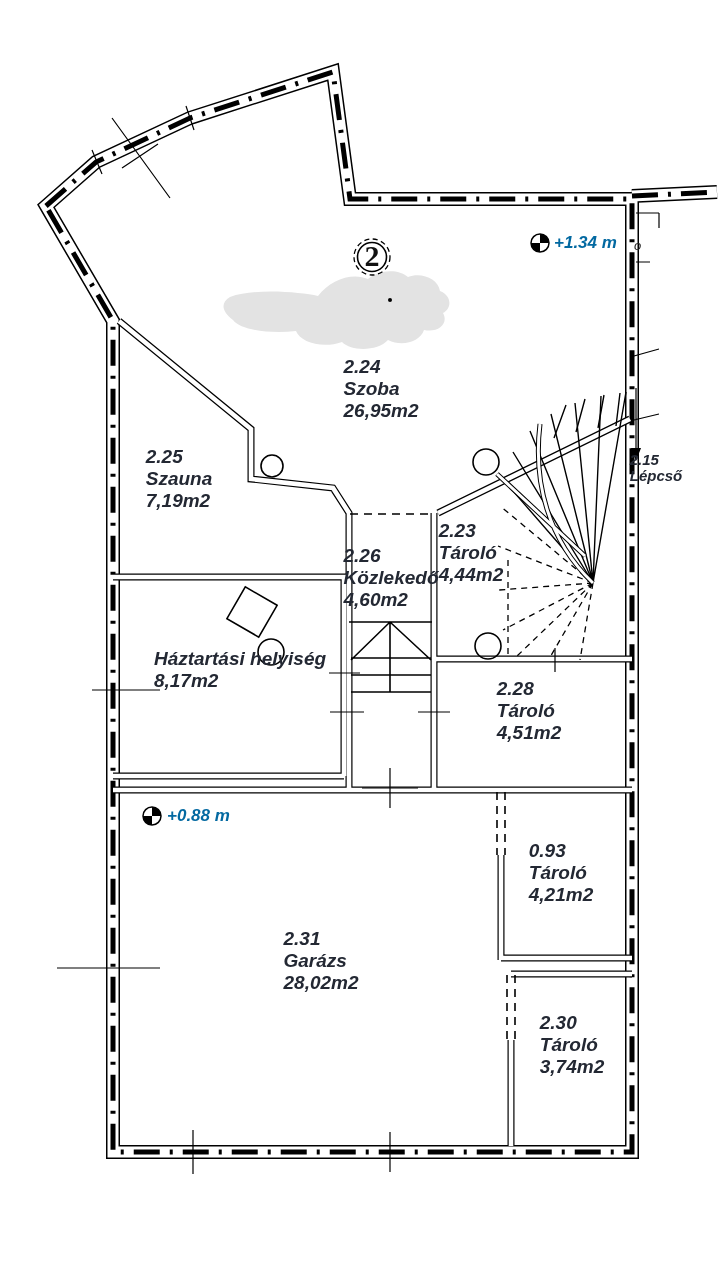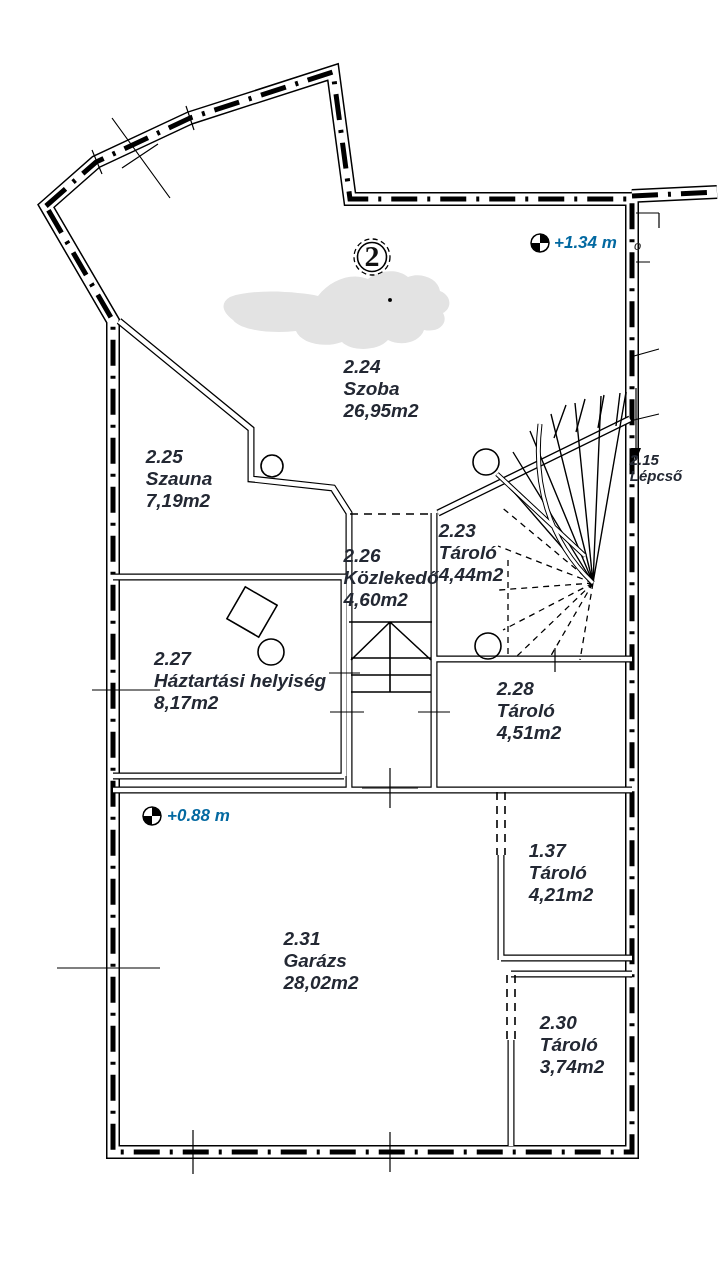--- a/index.html
+++ b/index.html
@@ -145,33 +145,32 @@
     <div>Tároló</div>
     <div>4,44m2</div>
   </div>
 
   <div class="room-label small" style="left:624px;top:452px;margin-left:32px;">
     <div>2.15</div>
     <div>Lépcső</div>
   </div>
 
   <div class="room-label" style="left:240px;top:648px;">
-    <div>2.27</div>
     <div>Háztartási helyiség</div>
     <div>8,17m2</div>
   </div>
 
   <div class="room-label" style="left:529px;top:678px;">
     <div>2.28</div>
     <div>Tároló</div>
     <div>4,51m2</div>
   </div>
 
   <div class="room-label" style="left:561px;top:840px;">
-    <div>1.37</div>
+    <div>0.93</div>
     <div>Tároló</div>
     <div>4,21m2</div>
   </div>
 
   <div class="room-label" style="left:572px;top:1012px;">
     <div>2.30</div>
     <div>Tároló</div>
     <div>3,74m2</div>
   </div>
 

